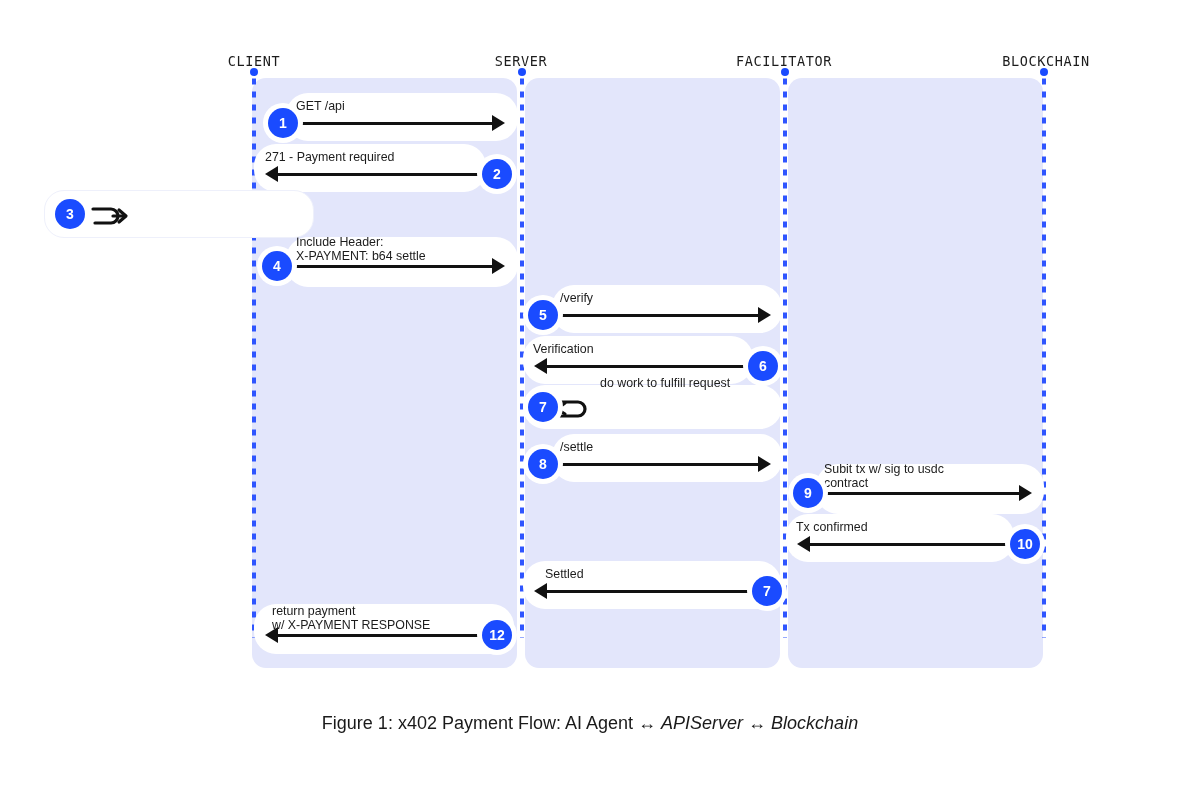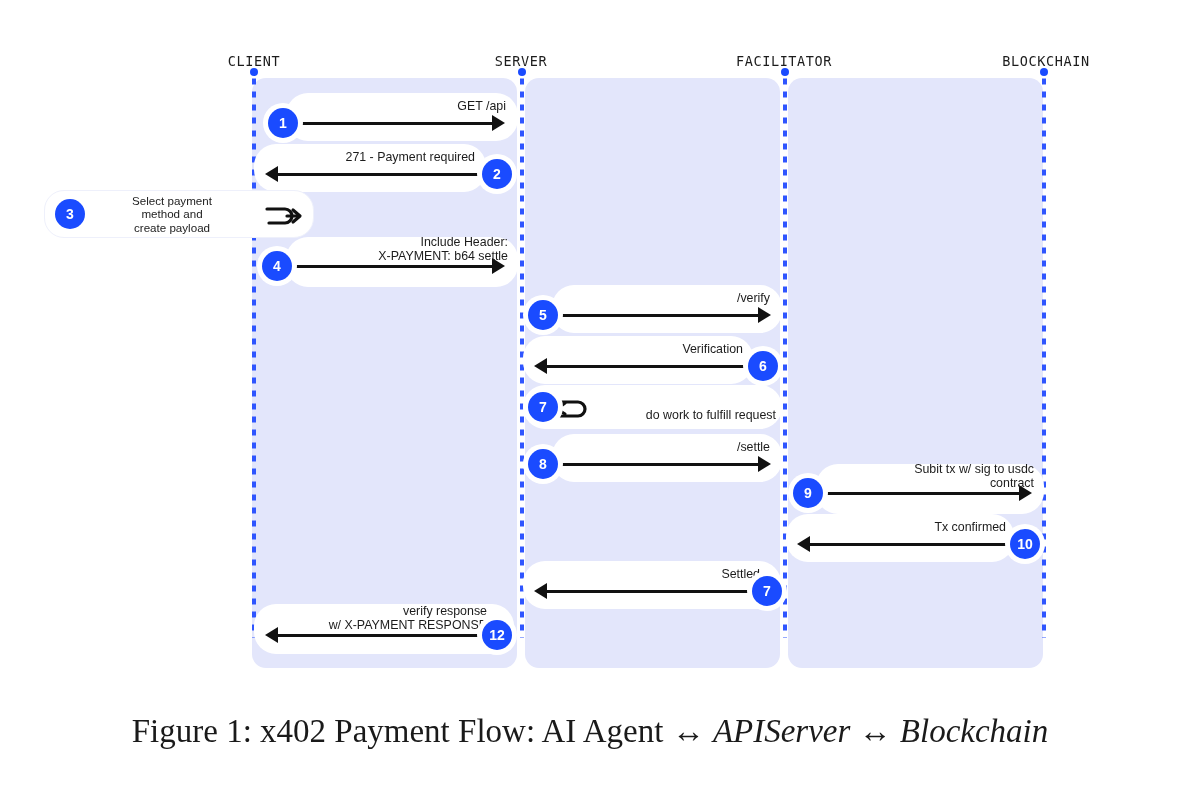--- a/index.html
+++ b/index.html
@@ -77,21 +77,21 @@
     font-size:14px;
     font-weight:600;
     display:flex;align-items:center;justify-content:center;
     box-shadow:0 0 0 5px #ffffff;
     z-index:4;
   }
   .label{
     position:absolute;
     font-size:12.4px;
     color:#1c1c1c;
-    text-align:right;
+    text-align:left;
     line-height:14px;
     white-space:pre-line;
     z-index:3;
   }
 
   
   .note{
     position:absolute;
     background:#ffffff;
     border:1.4px solid #eef0fb;
@@ -106,22 +106,22 @@
     line-height:13.5px;
     white-space:pre-line;
   }
   .loop-icon{position:absolute;}
 
   
   .caption{
     position:absolute;
     left:0;width:1180px;
     text-align:center;
-    font-family:Liberation Serif, serif;
-    font-size:33px;
+    font-family:Liberation Sans, sans-serif;
+    font-size:18px;
     color:#1a1a1a;
   }
   .caption .it{font-style:italic;}
 </style>
 </head>
 <body>
 
 <div id="figure">
 
   <div class="lane" style="left:252px;  top:78px; width:265px; height:590px;"></div>
@@ -155,23 +155,20 @@
   <div class="msg">
     <div class="pill" style="left:254px; top:144px; width:232px; height:48px;"></div>
     <div class="line" style="left:277px; top:173px; width:208px;"></div>
     <div class="head left" style="left:265px; top:166px;"></div>
     <div class="label" style="left:265px; top:150px; width:210px;">271 - Payment required</div>
     <div class="badge" style="left:482px; top:159px;">2</div>
   </div>
 
   <div class="note" style="left:44px; top:190px; width:248px; height:46px; padding:0 10px;">
     <div class="badge" style="position:relative;left:0;top:0;box-shadow:none;flex:0 0 30px;">3</div>
-    <div class="note-text" style="flex:1;">Select payment
-method and
-create payload</div>
     <div class="loop-icon" style="position:relative;width:44px;height:30px;flex:0 0 44px;">
       <svg width="44" height="30" viewBox="0 0 44 30">
         <path d="M8 10 H26 a7 7 0 0 1 0 14 H10" fill="none" stroke="#111111" stroke-width="3.2" stroke-linecap="round"></path>
         <path d="M28 17 L40 17" stroke="#111111" stroke-width="3.2" stroke-linecap="round"></path>
         <path d="M34 11 L41 17 L34 23" fill="none" stroke="#111111" stroke-width="3.2" stroke-linecap="round" stroke-linejoin="round"></path>
       </svg>
     </div>
   </div>
 
   <div class="msg">
@@ -200,21 +197,21 @@
   </div>
 
   <div class="msg">
     <div class="pill" style="left:523px; top:385px; width:259px; height:44px;"></div>
     <div class="loop-icon" style="left:548px; top:392px;">
       <svg width="46" height="30" viewBox="0 0 46 30">
         <path d="M12 10 H30 a7 7 0 0 1 0 14 H10" fill="none" stroke="#111111" stroke-width="3.2" stroke-linecap="round"></path>
         <path d="M17 18 L9 24 L17 29" fill="none" stroke="#111111" stroke-width="3.2" stroke-linecap="round" stroke-linejoin="round" transform="translate(0,-7)"></path>
       </svg>
     </div>
-    <div class="label" style="left:600px; top:408px; width:176px;">do work to fulfill request</div>
+    <div class="label" style="left:600px; top:376px; width:176px;">do work to fulfill request</div>
     <div class="badge" style="left:528px; top:392px;">7</div>
   </div>
 
   <div class="msg">
     <div class="pill" style="left:552px; top:434px; width:230px; height:48px;"></div>
     <div class="line" style="left:557px; top:463px; width:204px;"></div>
     <div class="head right" style="left:758px; top:456px;"></div>
     <div class="label" style="left:560px; top:440px; width:210px;">/settle</div>
     <div class="badge" style="left:528px; top:449px;">8</div>
   </div>
@@ -241,21 +238,21 @@
     <div class="line" style="left:546px; top:590px; width:215px;"></div>
     <div class="head left" style="left:534px; top:583px;"></div>
     <div class="label" style="left:545px; top:567px; width:215px;">Settled</div>
     <div class="badge" style="left:752px; top:576px;">7</div>
   </div>
 
   <div class="msg">
     <div class="pill" style="left:254px; top:604px; width:260px; height:50px;"></div>
     <div class="line" style="left:277px; top:634px; width:213px;"></div>
     <div class="head left" style="left:265px; top:627px;"></div>
-    <div class="label" style="left:272px; top:604px; width:215px;">verify response
+    <div class="label" style="left:272px; top:604px; width:215px;">return payment
 w/ X-PAYMENT RESPONSE</div>
     <div class="badge" style="left:482px; top:620px;">12</div>
   </div>
 
   <div class="caption" style="top:713px;">
     <span>Figure 1: x402 Payment Flow: AI Agent </span><span>↔</span><span>&nbsp;</span><span class="it">APIServer</span><span>&nbsp;</span><span>↔</span><span>&nbsp;</span><span class="it">Blockchain</span>
   </div>
 
 </div>
 

